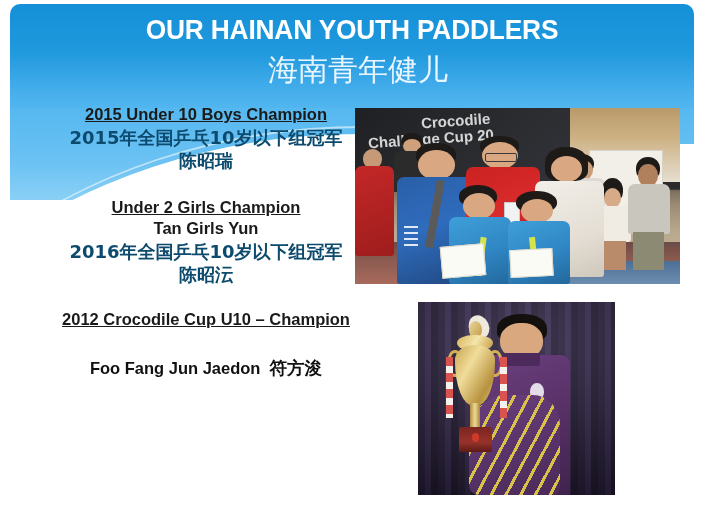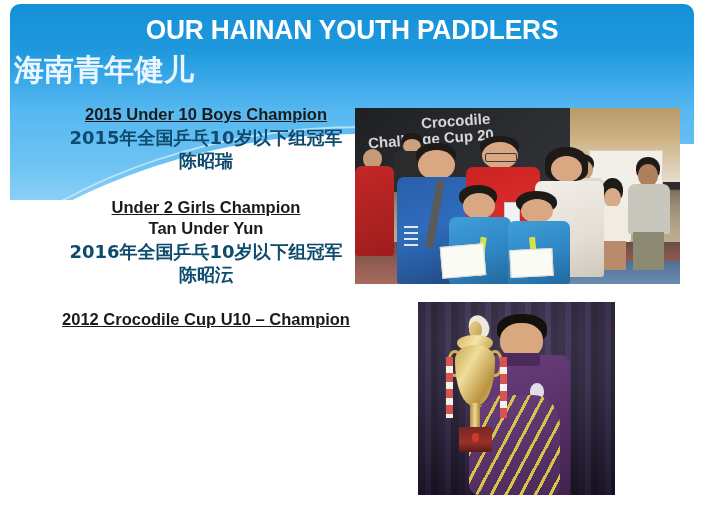--- a/index.html
+++ b/index.html
@@ -36,26 +36,27 @@
     color: #ffffff;
     font-size: 28px;
     font-weight: bold;
     letter-spacing: -0.2px;
     line-height: 1.05;
     font-family: "Liberation Sans", sans-serif;
     transform: scaleX(0.94);
   }
   .header-band .subtitle {
     position: absolute;
-    left: 4px;
+    left: 12px;
     right: 0;
     top: 48px;
+    text-align: center;
     color: #eaf6ff;
     font-size: 30px;
-    font-weight: bold;
+    font-weight: normal;
     line-height: 1.2;
     font-family: "DejaVu Serif", serif;
   }
 
   
   .blue-tail {
     position: absolute;
     left: 10px;
     top: 108px;
     width: 684px;
@@ -388,30 +389,31 @@
     <div class="blk">
       <div class="line u">2015 Under 10 Boys Champion</div>
       <div class="cn">2015年全国乒乓10岁以下组冠军</div>
       <div class="cn">陈昭瑞</div>
     </div>
 
     <div class="gap-a"></div>
 
     <div class="blk">
       <div class="line u">Under 2 Girls Champion</div>
-      <div class="line">Tan Under Yun</div>
+      <div class="line">Tan Girls Yun</div>
       <div class="cn">2016年全国乒乓10岁以下组冠军</div>
       <div class="cn">陈昭沄</div>
     </div>
 
     <div class="gap-b"></div>
 
     <div class="blk">
       <div class="line u">2012 Crocodile Cup  U10 – Champion</div>
       <div class="gap-c"></div>
+      <div class="mixed"><span>Foo Fang Jun Jaedon</span>&nbsp; <span class="han">符方浚</span></div>
     </div>
 
   </div>
 
   <div class="photo" id="photo-group">
     <div class="p1-bg"></div>
     <div class="p1-banner">
       <div class="p1-banner-t1">Crocodile</div>
       <div class="p1-banner-t2">Challenge Cup 20</div>
     </div>

